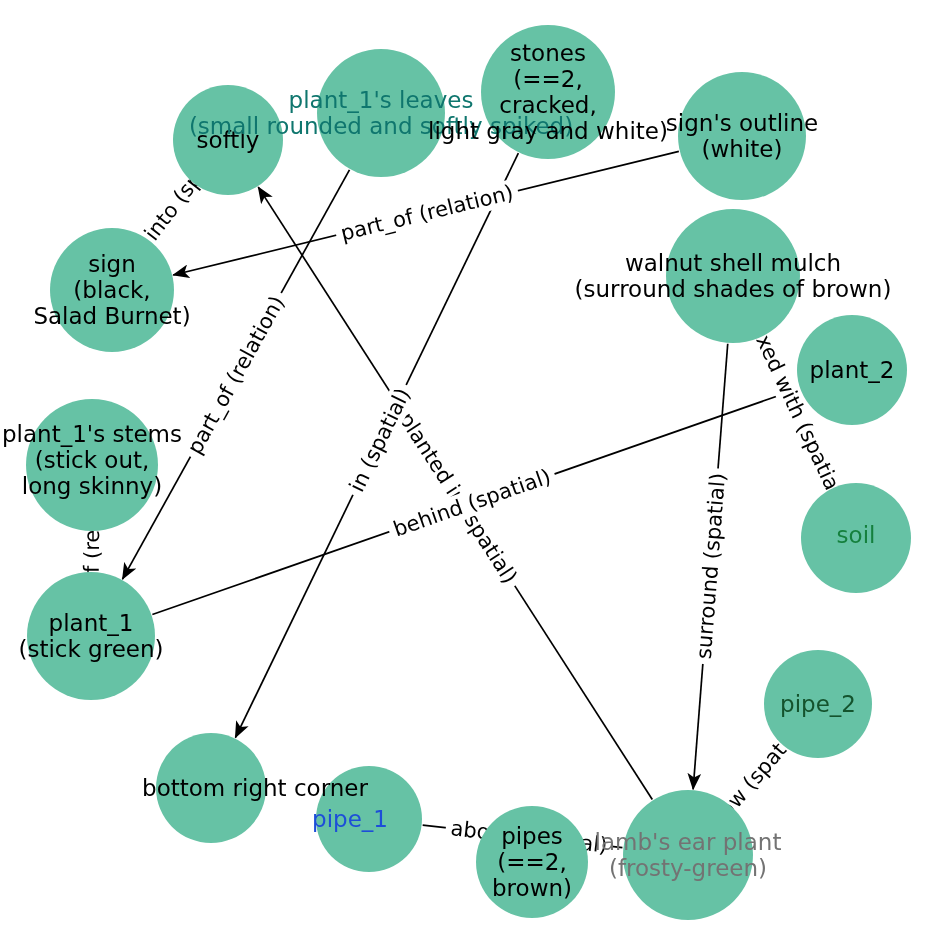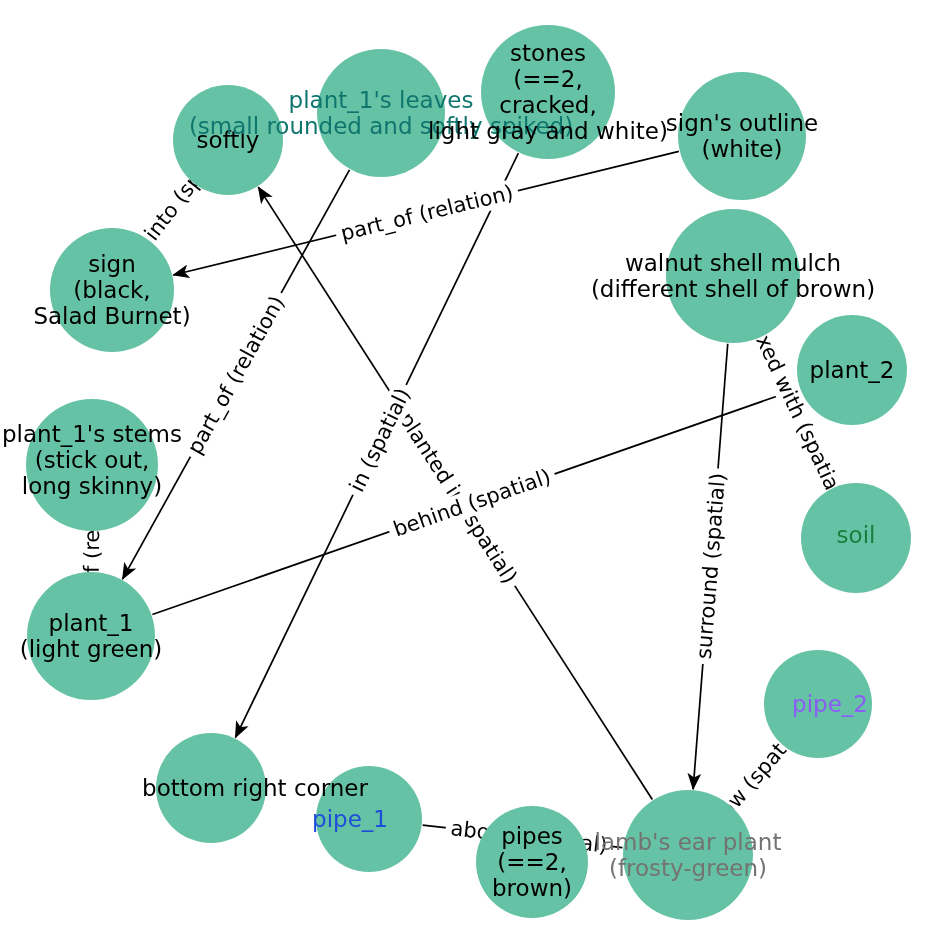--- a/index.html
+++ b/index.html
@@ -108,29 +108,29 @@
       <div class="node-label" style="left: 548px; top: 92px; color: rgb(0, 0, 0);">stones
 (==2,
 cracked,
 light gray and white)</div>
       <div class="node-label" style="left: 742px; top: 136px; color: rgb(0, 0, 0);">sign's outline
 (white)</div>
       <div class="node-label" style="left: 112px; top: 290px; color: rgb(0, 0, 0);">sign
 (black,
 Salad Burnet)</div>
       <div class="node-label" style="left: 733px; top: 276px; color: rgb(0, 0, 0);">walnut shell mulch
-(different shell of brown)</div>
+(surround shades of brown)</div>
       <div class="node-label" style="left: 852px; top: 370px; color: rgb(0, 0, 0);">plant_2</div>
       <div class="node-label" style="left: 856px; top: 535px; color: #15803d;">soil</div>
       <div class="node-label" style="left: 92px; top: 460px; color: rgb(0, 0, 0);">plant_1's stems
 (stick out,
 long skinny)</div>
       <div class="node-label" style="left: 91px; top: 636px; color: rgb(0, 0, 0);">plant_1
-(light green)</div>
-      <div class="node-label" style="left: 818px; top: 704px; color: #8b5cf6; margin-left: 12px;">pipe_2</div>
+(stick green)</div>
+      <div class="node-label" style="left: 818px; top: 704px; color: #14532d;">pipe_2</div>
       <div class="node-label" style="left: 211px; top: 788px; color: rgb(0, 0, 0); margin-left: 44px;">bottom right corner</div>
       <div class="node-label" style="left: 350px; top: 819px; color: #1d4ed8;">pipe_1</div>
       <div class="node-label" style="left: 532px; top: 862px; color: rgb(0, 0, 0);">pipes
 (==2,
 brown)</div>
       <div class="node-label" style="left: 688px; top: 855px; color: #737373;">lamb's ear plant
 (frosty-green)</div>
     </div>
 </div>
 

